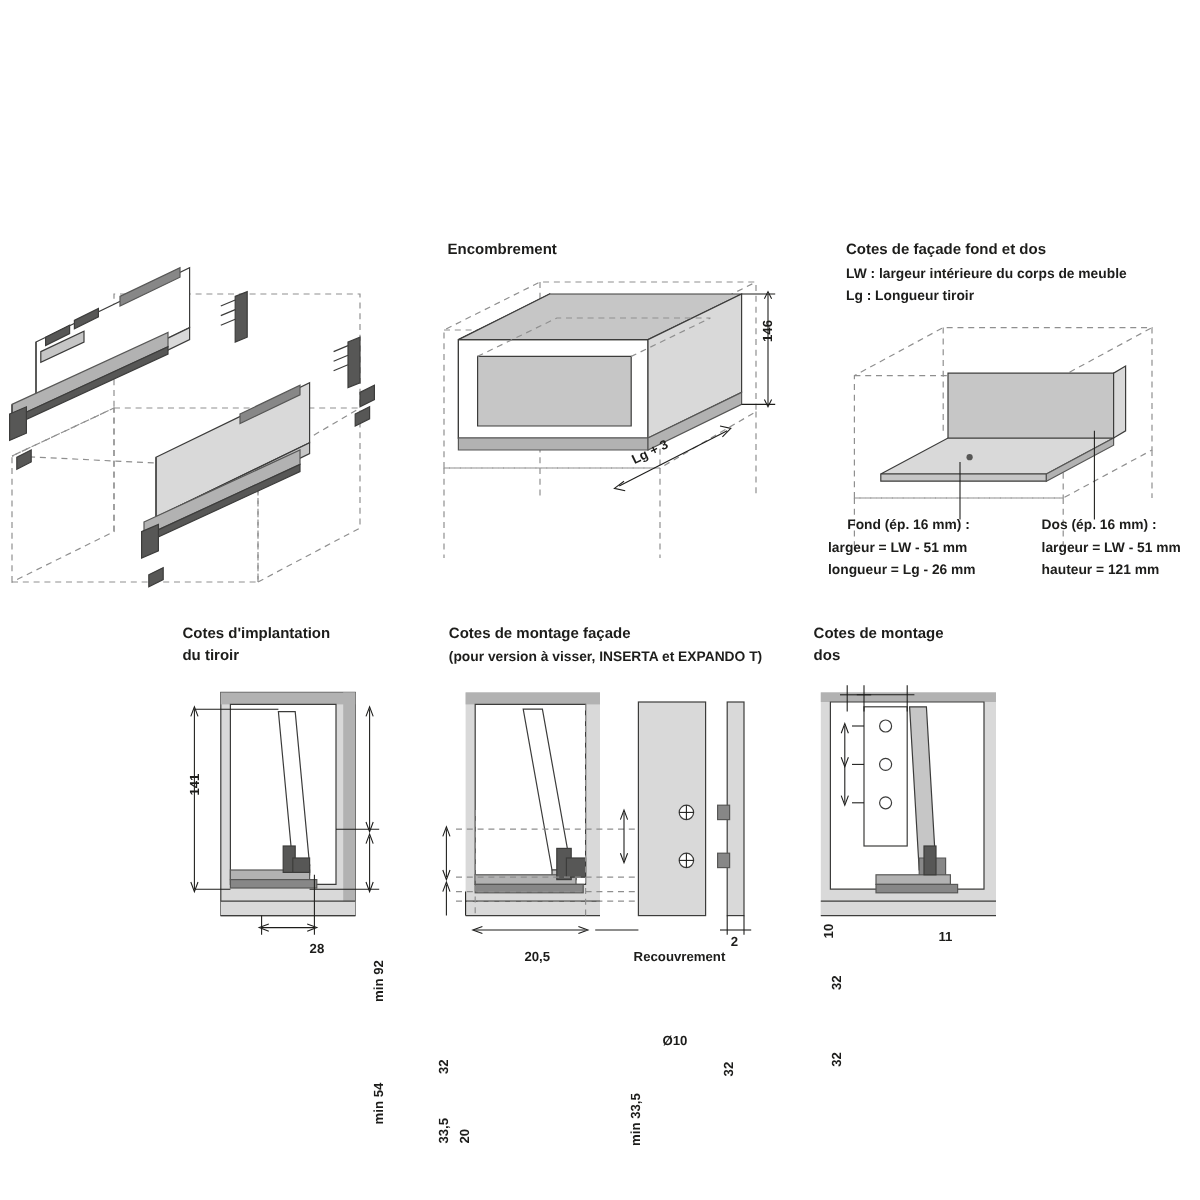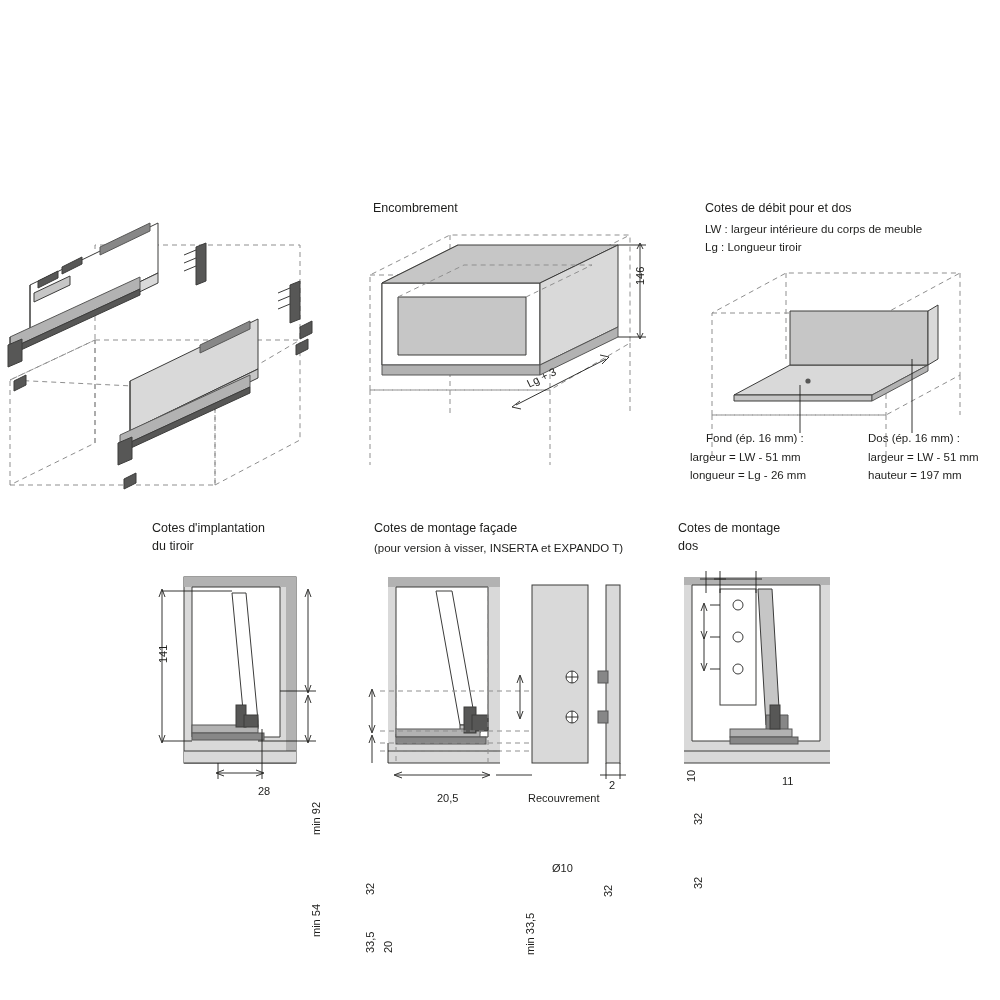--- a/index.html
+++ b/index.html
@@ -1,17 +1,17 @@
 <!DOCTYPE html>
 <html><head>
 <meta charset="utf-8">
 <style>
   html,body{margin:0;padding:0;background:#ffffff;}
   body{width:1000px;height:1000px;position:relative;font-family:"Liberation Sans",sans-serif;color:#1a1a1a;overflow:hidden;}
-  .sheet{position:absolute;left:0;top:185px;width:948px;height:620px;background:#ffffff;}
+  .sheet{position:absolute;left:0;top:185px;width:948px;height:620px;background:#ffffff;font-weight:bold;}
   .band{position:absolute;left:0;width:1000px;background:#ffffff;}
   .band.top{top:0;height:185px;}
   .band.bottom{top:805px;height:195px;}
 
   
   .t{position:absolute;white-space:pre;font-size:12.5px;line-height:16px;color:#1d1d1b;}
   .t.s{font-size:11.5px;}
   .t.dim{font-size:11px;}
   .t.vert{transform-origin:0 0;}
 
@@ -116,21 +116,21 @@
   </svg>
   <div class="t dim vert" style="left:632px;top:100px;transform:rotate(-90deg);">146</div>
 
   <div class="t dim" style="left:524px;top:192px;transform:rotate(-26deg);transform-origin:0 0;">Lg + 3</div>
   <svg style="left:340px;top:30px;width:330px;height:260px;">
     <path class="lead" d="M176 190 L266 144"></path>
     <path class="lead" d="M180 186 L172 192 L181 194"></path>
     <path class="lead" d="M260 140 L269 142 L262 149"></path>
   </svg>
 
-  <div class="t" style="left:705px;top:15px;">Cotes de débit pour et dos</div>
+  <div class="t" style="left:705px;top:15px;">Cotes de façade fond et dos</div>
   <div class="t s" style="left:705px;top:36px;text-align:center;">LW : largeur intérieure du corps de meuble</div>
   <div class="t s" style="left:705px;top:54px;">Lg : Longueur tiroir</div>
 
   <svg style="left:690px;top:70px;width:300px;height:230px;">
 
     <path class="dashed" d="M22 160 L22 58 L96 18 L270 18 L270 120 L196 160 Z"></path>
     <path class="dashed" d="M22 58 L196 58 L270 18"></path>
     <path class="dashed" d="M196 58 L196 160"></path>
     <path class="dashed" d="M22 160 L196 160"></path>
     <path class="dashed" d="M96 18 L96 104"></path>
@@ -149,21 +149,21 @@
 
     <path class="lead" d="M110 130 L110 178"></path>
     <path class="lead" d="M222 104 L222 178"></path>
   </svg>
 
   <div class="t s" style="left:690px;top:245px;padding-left:16px;">Fond (ép. 16 mm) :</div>
   <div class="t s" style="left:690px;top:264px;">largeur = LW - 51 mm</div>
   <div class="t s" style="left:690px;top:282px;">longueur = Lg - 26 mm</div>
   <div class="t s" style="left:868px;top:245px;">Dos (ép. 16 mm) :</div>
   <div class="t s" style="left:868px;top:264px;">largeur = LW - 51 mm</div>
-  <div class="t s" style="left:868px;top:282px;">hauteur = 197 mm</div>
+  <div class="t s" style="left:868px;top:282px;">hauteur = 121 mm</div>
 
   <div class="t" style="left:152px;top:335px;">Cotes d'implantation</div>
   <div class="t" style="left:152px;top:353px;">du tiroir</div>
 
   <svg style="left:140px;top:380px;width:200px;height:230px;">
 
     <rect class="fillg" x="44" y="12" width="112" height="186" stroke="none"></rect>
     <rect x="44" y="12" width="112" height="10" fill="#b2b2b2" stroke="none"></rect>
     <rect x="146" y="12" width="10" height="186" fill="#b2b2b2" stroke="none"></rect>
 

